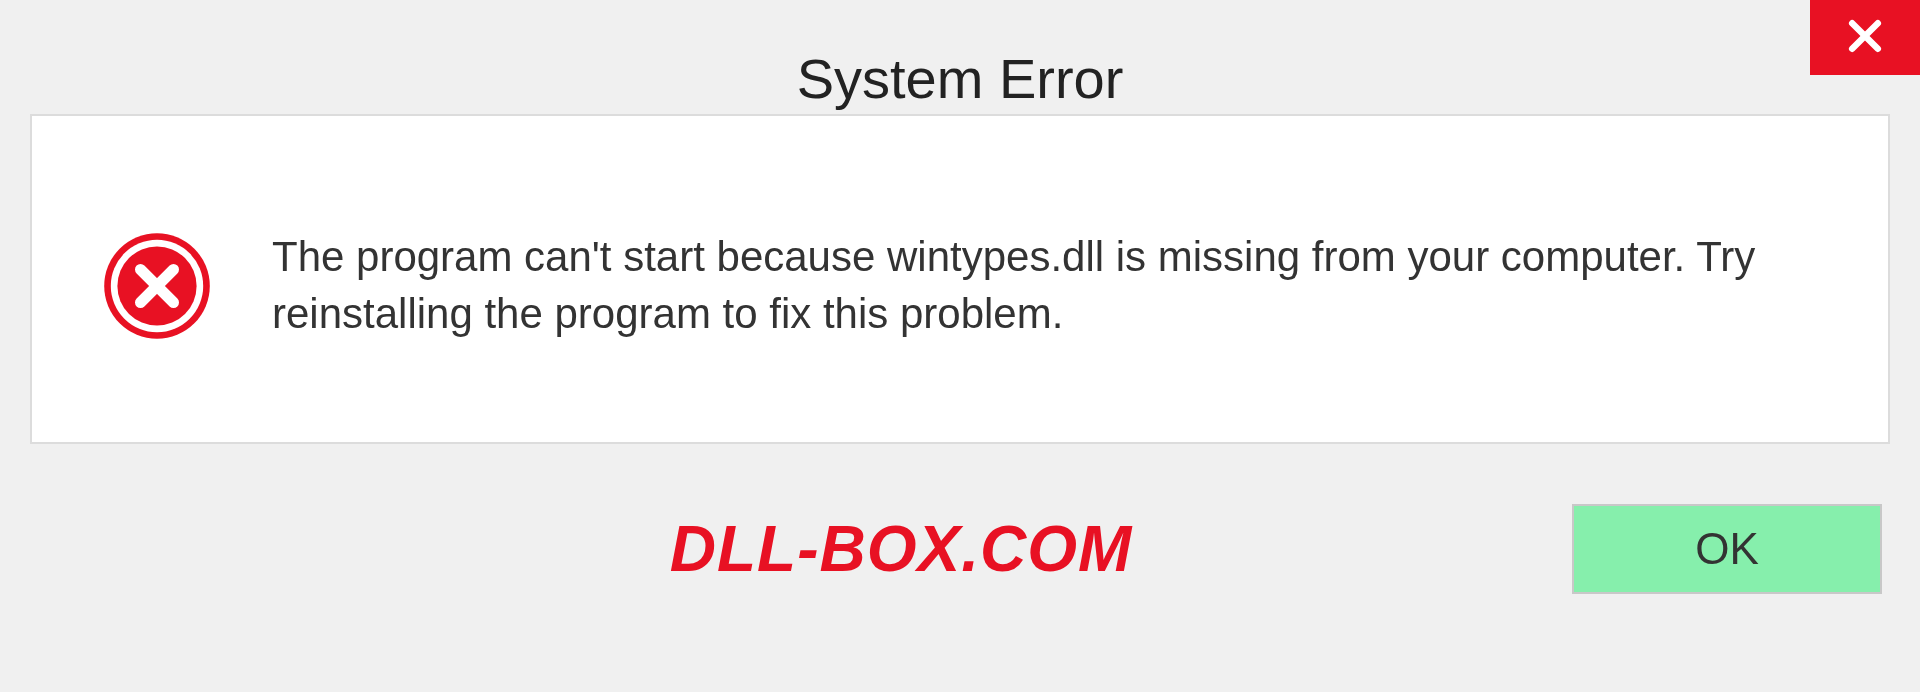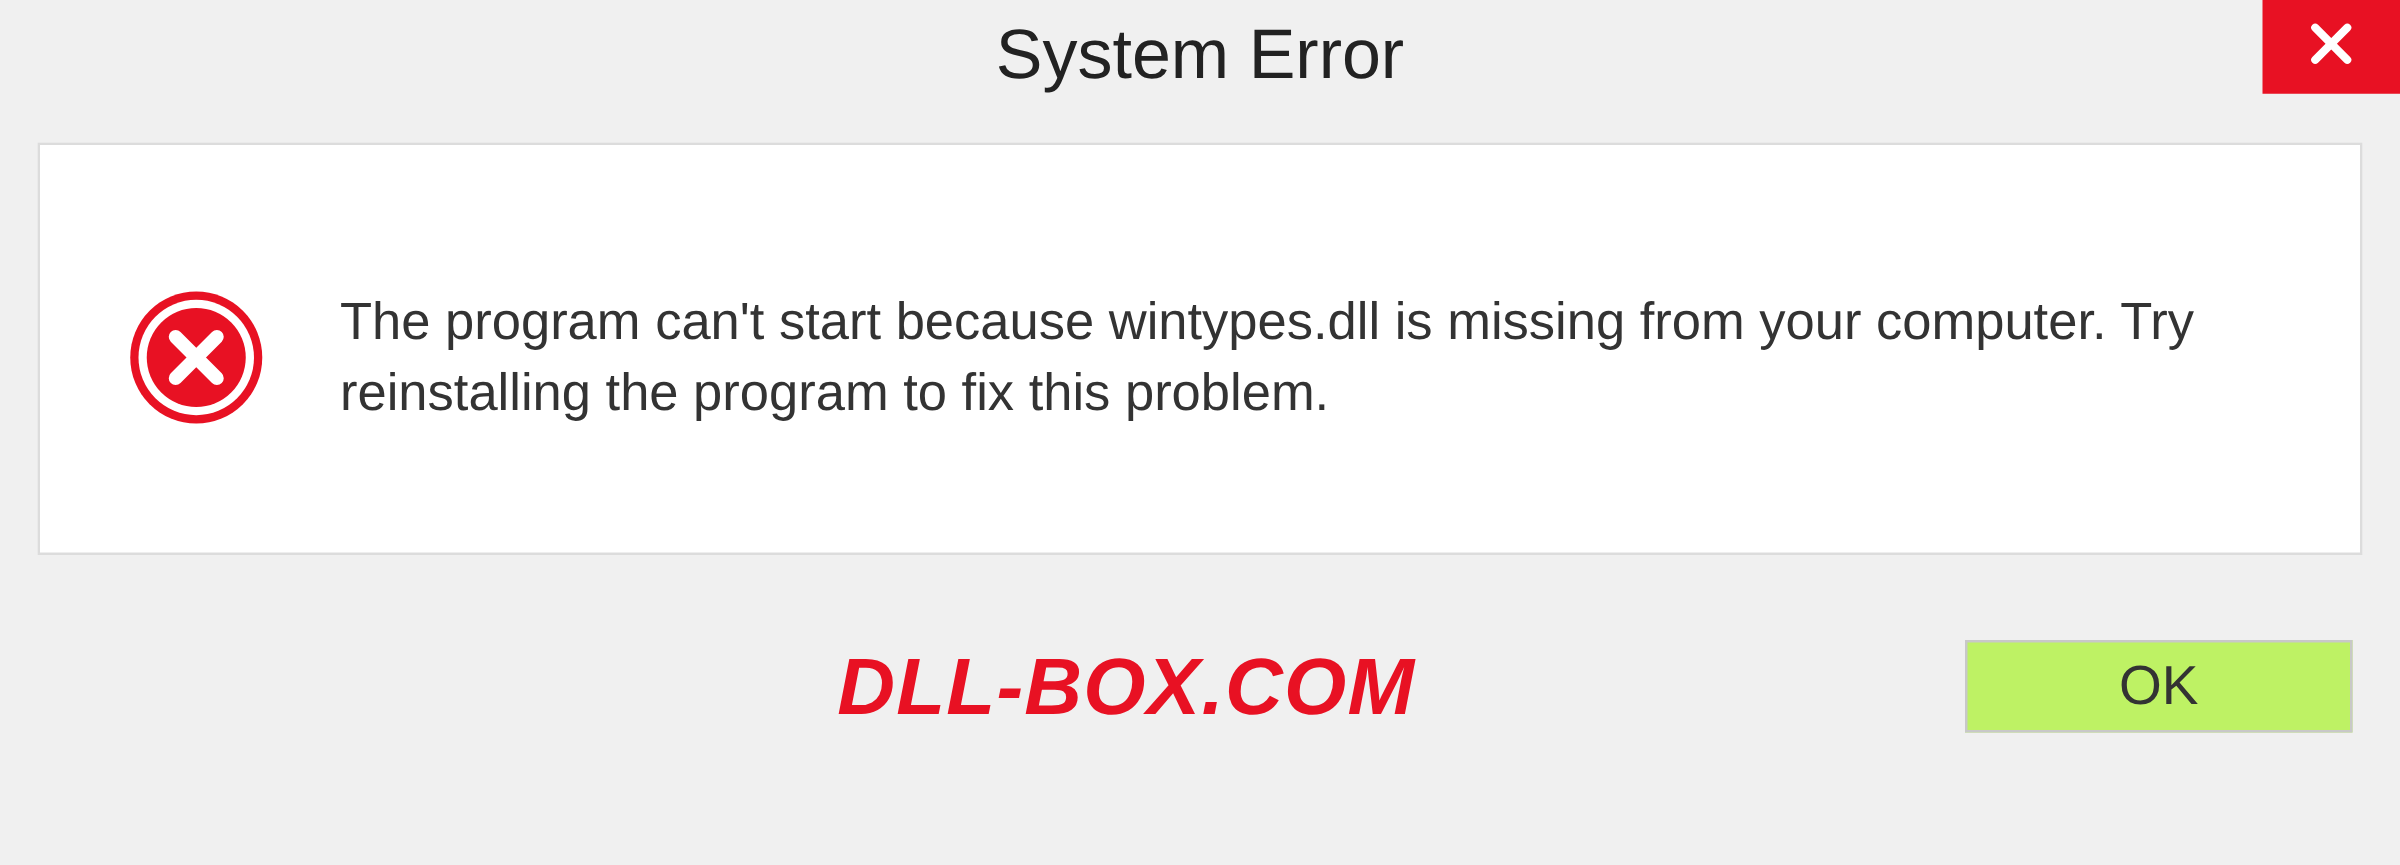--- a/index.html
+++ b/index.html
@@ -31,20 +31,21 @@
       height: 100px;
       padding-top: 10px;
     }
 
     .dialog-title {
       font-size: 56px;
       font-weight: 400;
       color: #222;
       text-align: center;
       font-family: "Segoe UI", Arial, sans-serif;
+      margin-top: 36px;
     }
 
     .close-button {
       position: absolute;
       top: 0;
       right: 0;
       width: 110px;
       height: 75px;
       background: #e81123;
       display: flex;
@@ -109,22 +110,22 @@
       font-size: 64px;
       font-weight: 900;
       color: #e81123;
       font-family: Arial, sans-serif;
       letter-spacing: 1px;
       font-style: italic;
     }
 
     .ok-button {
       width: 310px;
-      height: 74px;
-      background: #bef264;
+      height: 90px;
+      background: #86efac;
       border: 2px solid #c8c8c8;
       font-size: 44px;
       color: #333;
       display: flex;
       align-items: center;
       justify-content: center;
       cursor: pointer;
       font-family: Arial, "Segoe UI", sans-serif;
       margin-right: 8px;
     }

